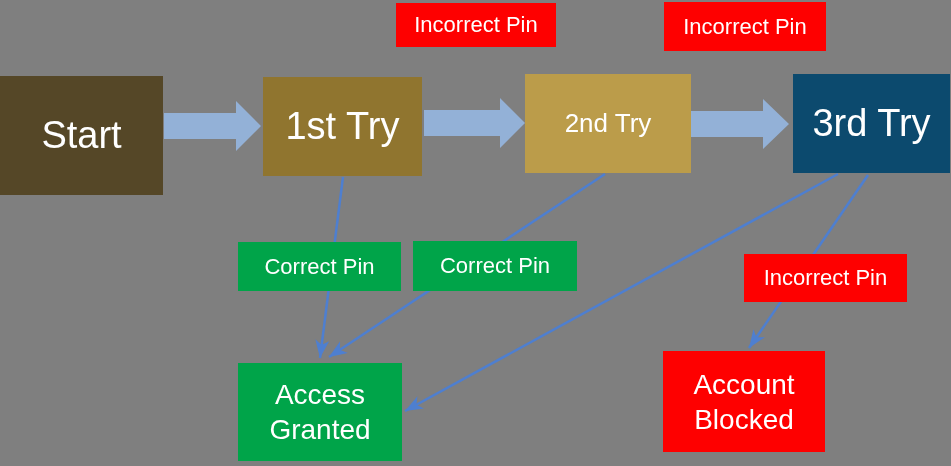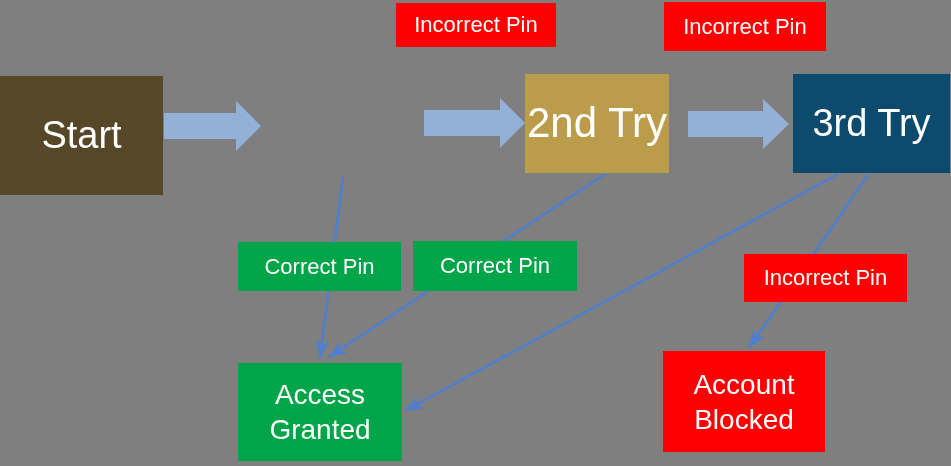--- a/index.html
+++ b/index.html
@@ -46,21 +46,24 @@
         <line x1="343" y1="177" x2="320" y2="358" stroke="#4e7fd0" stroke-width="2.5" marker-end="url(#ah)"></line>
         <line x1="605" y1="174" x2="329" y2="357" stroke="#4e7fd0" stroke-width="2.5" marker-end="url(#ah)"></line>
         <line x1="838" y1="174" x2="405" y2="411" stroke="#4e7fd0" stroke-width="2.5" marker-end="url(#ah)"></line>
         <line x1="868" y1="175" x2="749" y2="348" stroke="#4e7fd0" stroke-width="2.5" marker-end="url(#ah)"></line>
       </g>
   </svg>
 
   <div class="box" style="left: 0px; top: 76px; width: 163px; height: 119px; background: rgb(85, 71, 39); font-size: 38px;">
     <span class="box-label">Start</span>
   </div>
-  <div class="box" style="left: 525px; top: 74px; width: 144px; height: 99px; background: rgb(187, 156, 74); font-size: 42px;">
+  <div class="box" style="left: 263px; top: 77px; width: 159px; height: 99px; background: rgb(144, 117, 47); font-size: 38px;">
+    <span class="box-label">1st Try</span>
+  </div>
+  <div class="box" style="left: 525px; top: 74px; width: 166px; height: 99px; background: rgb(187, 156, 74); font-size: 26px;">
     <span class="box-label">2nd Try</span>
   </div>
   <div class="box" style="left: 793px; top: 74px; width: 157px; height: 99px; background: #0c4a6e; font-size: 38px;">
     <span class="box-label">3rd Try</span>
   </div>
   <div class="box" style="left: 238px; top: 363px; width: 164px; height: 98px; background: rgb(0, 164, 73); font-size: 28px;">
     <span class="box-label">Access Granted</span>
   </div>
   <div class="box" style="left: 663px; top: 351px; width: 162px; height: 101px; background: rgb(254, 0, 0); font-size: 28px;">
     <span class="box-label">Account Blocked</span>

